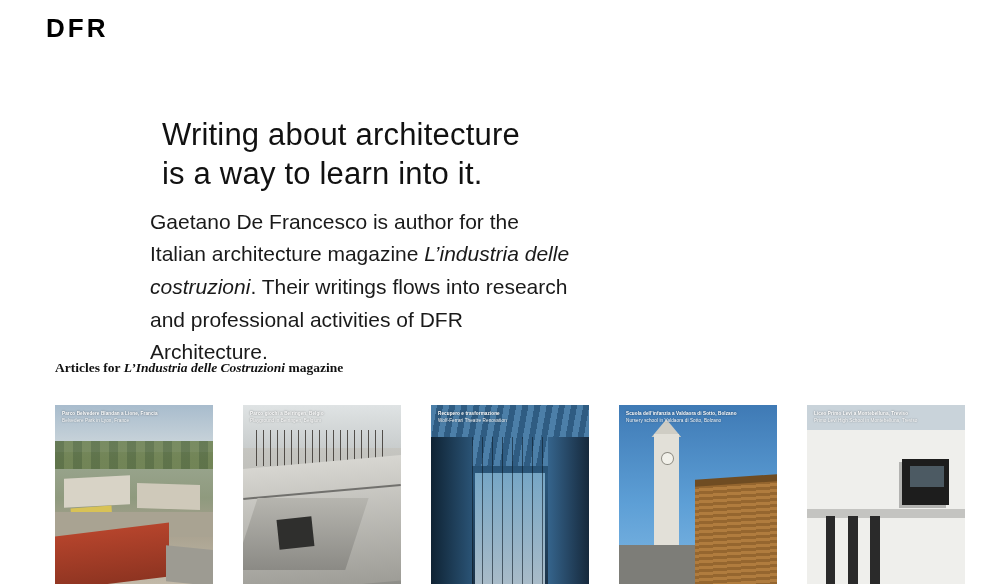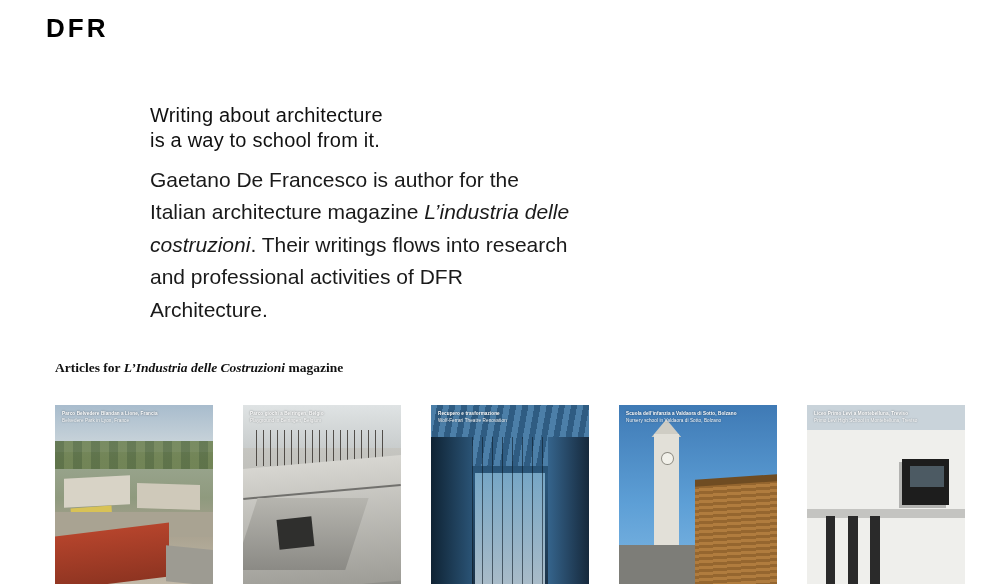--- a/index.html
+++ b/index.html
@@ -29,26 +29,26 @@
     line-height: 1.1;
   }
 
   
   .hero {
     padding-left: 150px;
     padding-top: 60px;
     max-width: 640px;
   }
   .hero-headline {
-    font-size: 20px;
+    font-size: 31px;
     font-weight: normal;
     line-height: 1.28;
     letter-spacing: 0.2px;
     color: #111111;
-    margin: 0;
+    margin: 12px;
   }
   .hero-sub {
     margin-top: 10px;
     font-size: 21px;
     line-height: 1.55;
     color: #1a1a1a;
     max-width: 430px;
   }
   .hero-sub .it {
     font-style: italic;
@@ -161,21 +161,21 @@
 </head>
 <body>
 
 <header class="site-header">
   <div class="logo">DFR</div>
 </header>
 
 <section class="hero">
   <h1 class="hero-headline">
     <span>Writing about architecture</span><br>
-    <span>is a way to school from it.</span>
+    <span>is a way to learn into it.</span>
   </h1>
   <p class="hero-sub">
     <span>Gaetano De Francesco is author for the Italian architecture magazine </span><span class="it">L’industria delle costruzioni</span><span>. Their writings flows into research and professional activities of DFR Architecture.</span>
   </p>
 </section>
 
 <div class="section-title">
   <span>Articles for </span><span class="it">L’Industria delle Costruzioni</span><span> magazine</span>
 </div>
 

